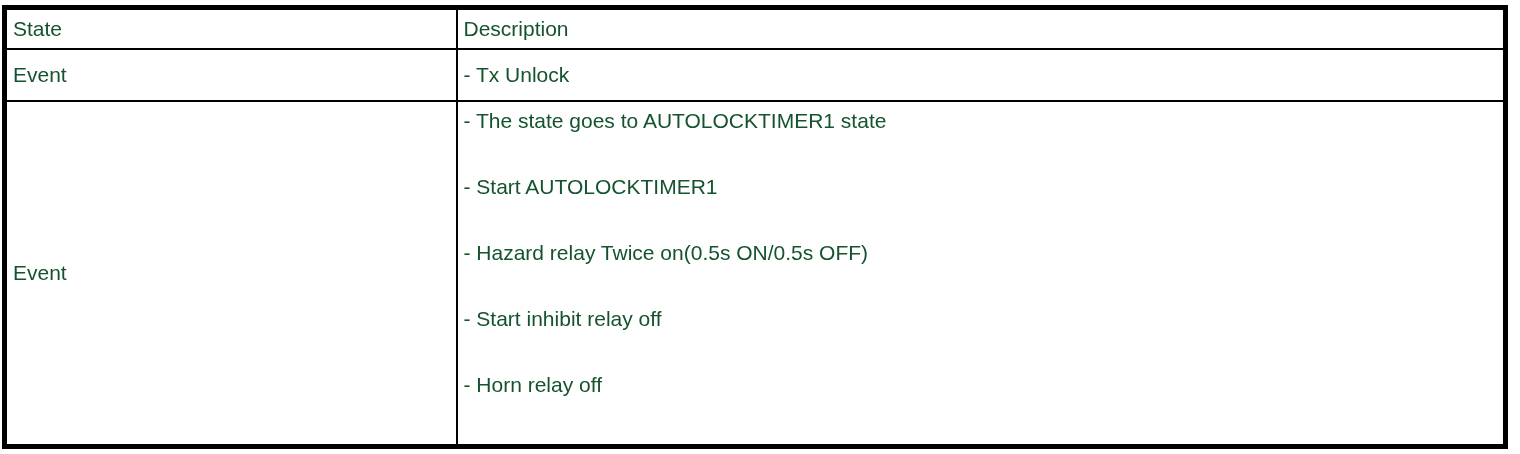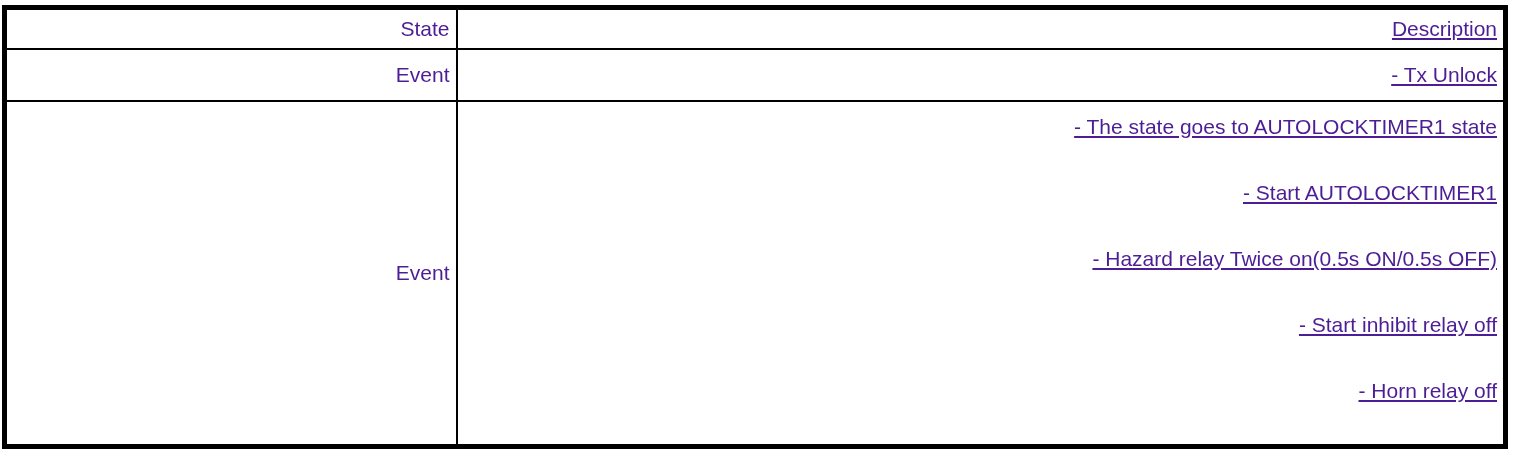--- a/index.html
+++ b/index.html
@@ -27,35 +27,35 @@
     border-collapse: collapse;
     border: 5px solid #000000;
     table-layout: fixed;
     background: #ffffff;
   }
   .spec-table th,
   .spec-table td {
     border: 2px solid #000000;
     font-size: 21px;
     font-weight: normal;
-    text-align: right;
+    text-align: left;
     vertical-align: middle;
     padding: 0 6px 0 6px;
-    color: #4c1d95;
+    color: #14532d;
     overflow: hidden;
     white-space: nowrap;
   }
   .col-state  { width: 452px; }
   .row-header { height: 41px; }
   .row-initial { height: 44px; }
   .row-event { height: 52px; }
-  .cell-desc { padding-left: 8px; text-decoration: underline; }
+  .cell-desc { padding-left: 8px; }
   td.cell-action-desc {
     vertical-align: top;
-    padding-top: 8px;
+    padding-top: 2px;
   }
   .cell-action-desc p.line {
     margin: 0 0 33px 0;
     line-height: 33px;
     font-size: 21px;
   }
   .cell-action-desc p.line:last-child {
     margin-bottom: 8px;
   }
 </style>

